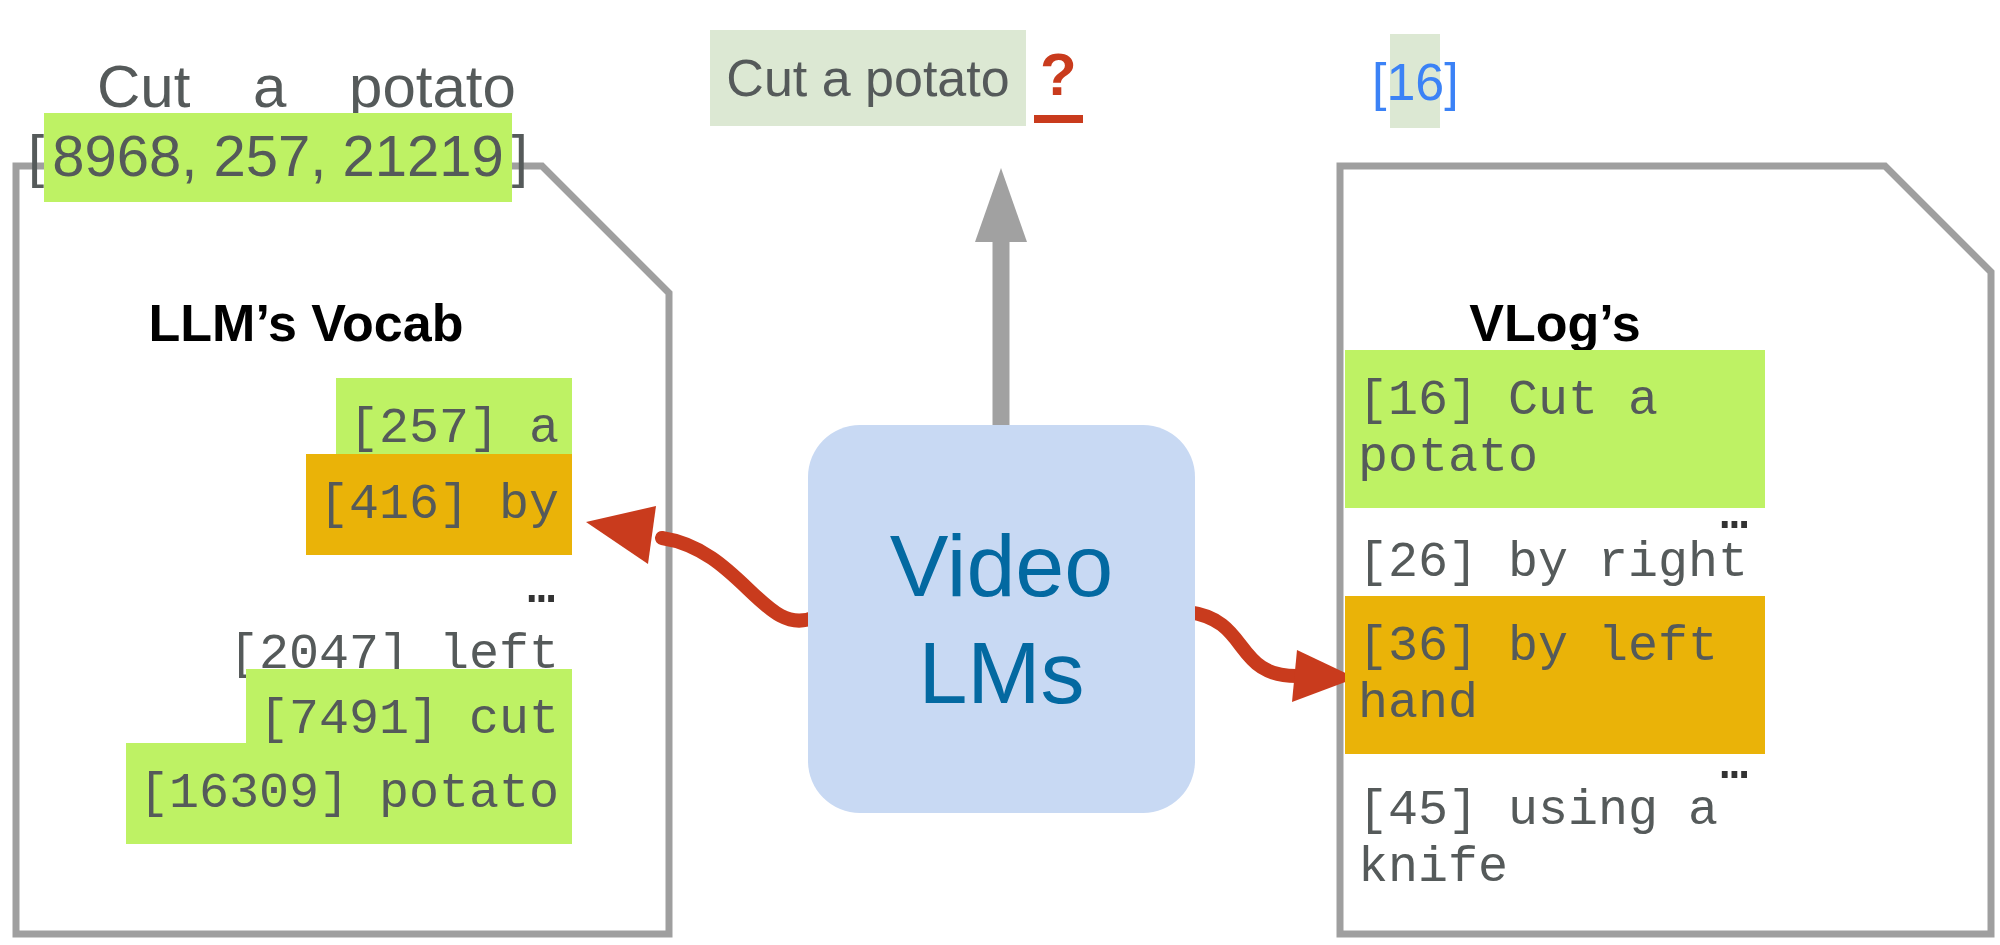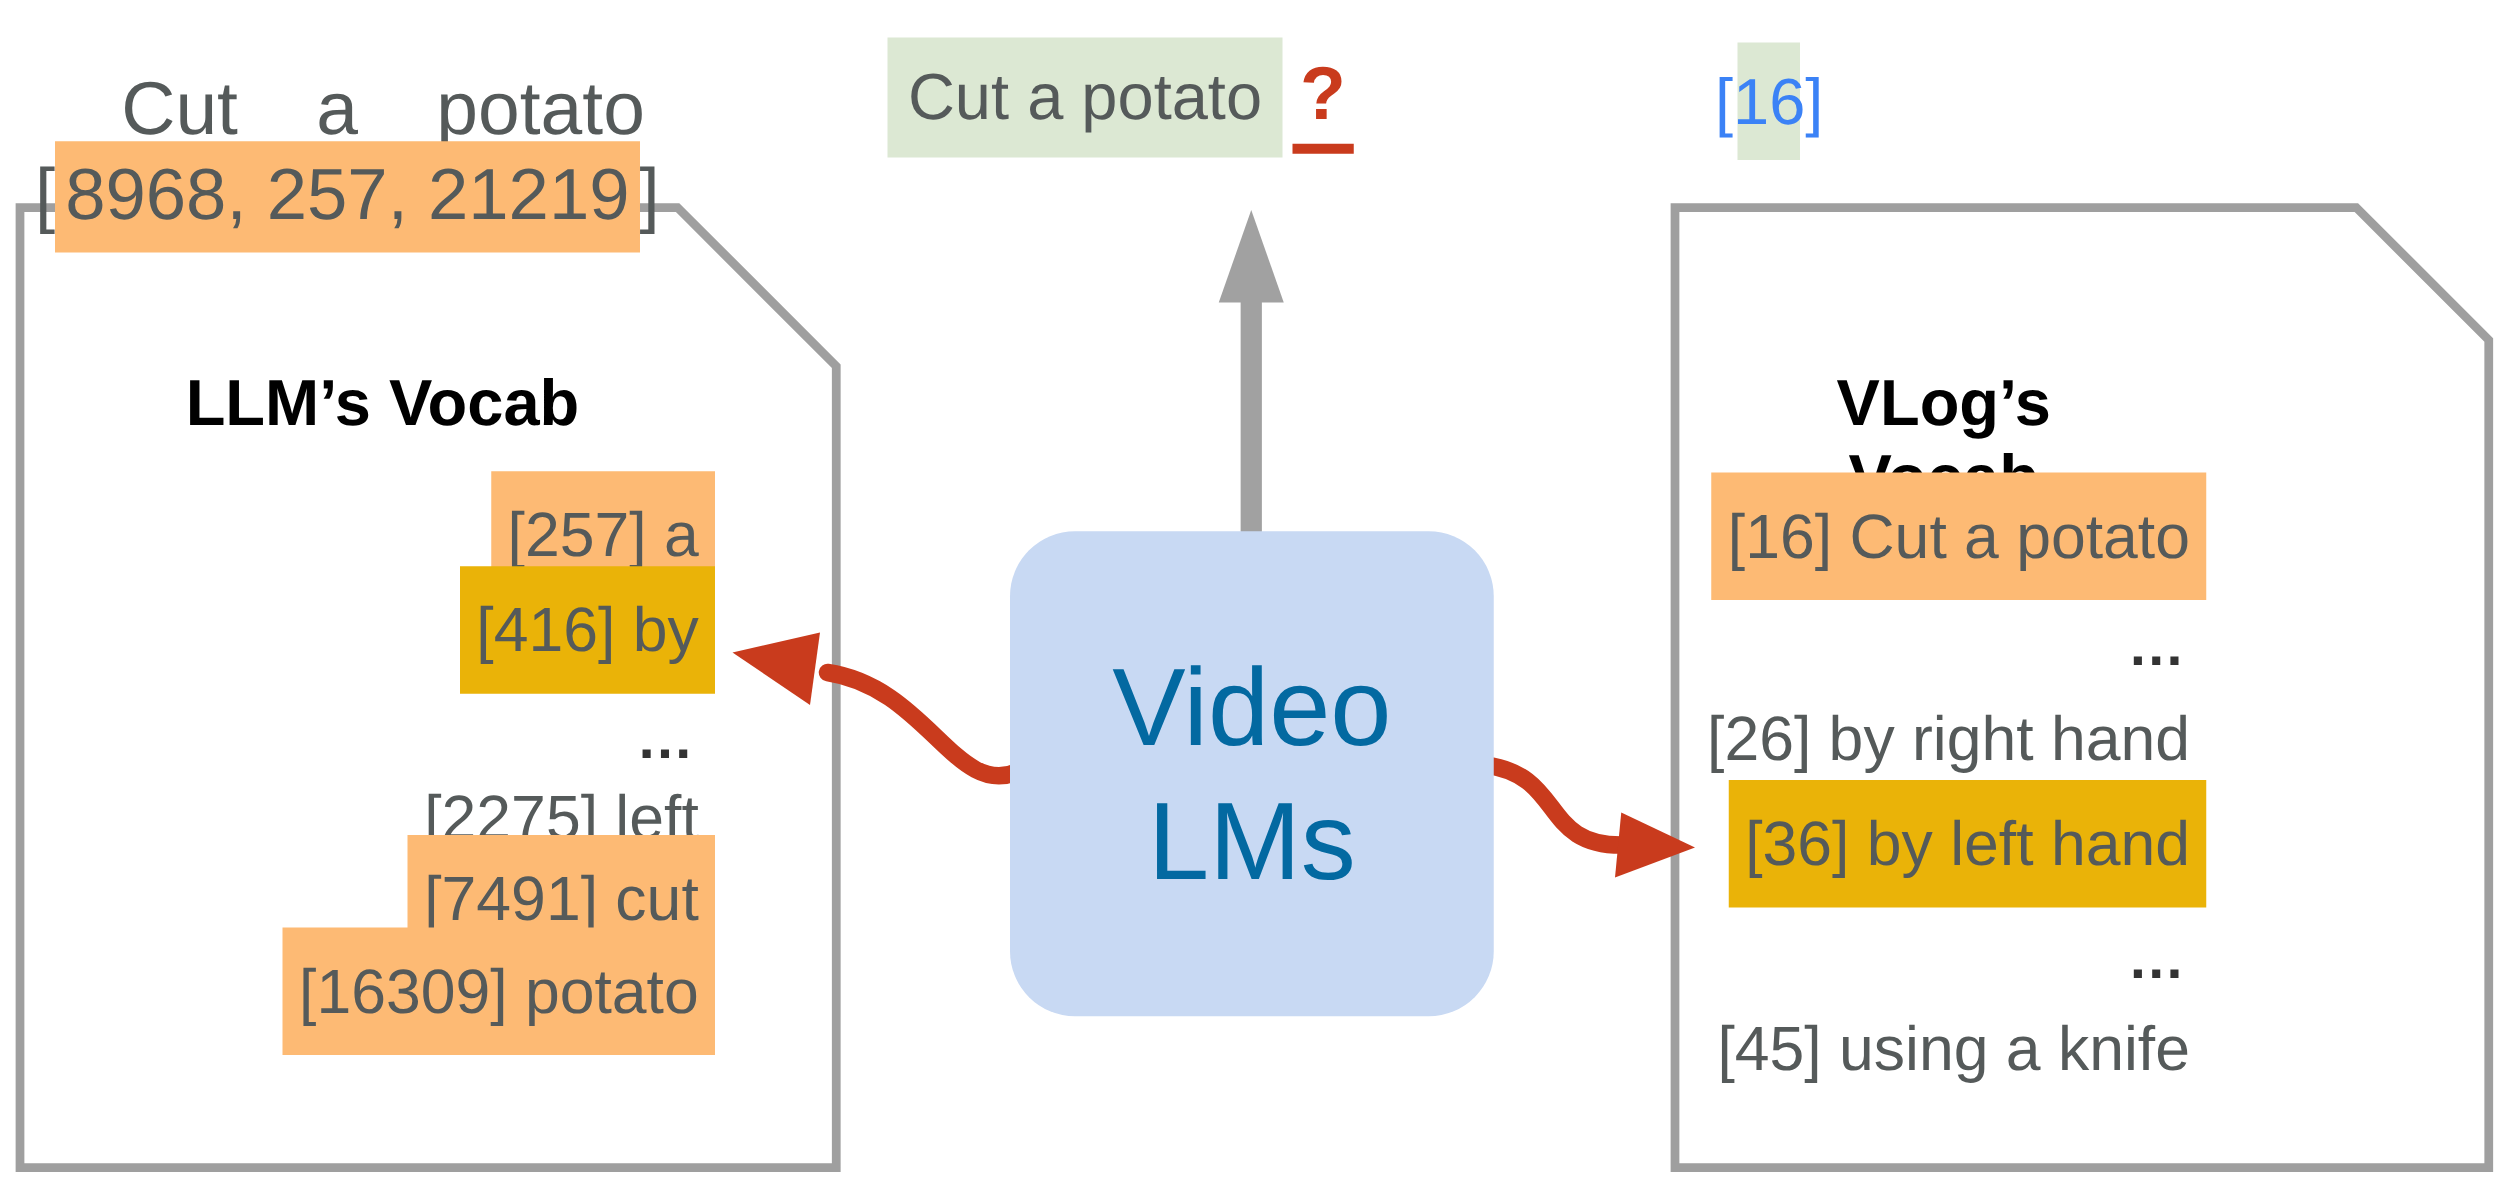--- a/index.html
+++ b/index.html
@@ -9,33 +9,33 @@
     position:relative; width:2000px; height:945px; background:#fff;
     overflow:hidden;
   }
   svg.layer { position:absolute; left:0; top:0; z-index:0; }
   .txt { position:absolute; z-index:3; white-space:nowrap; }
   
   #tl-line1 { left:97px; top:52px; font-size:60px; color:#555a5a; word-spacing:46px; }
   #tl-line2 { left:28px; top:122px; font-size:58px; color:#555a5a; }
   #tl-line2 .hl-green { padding:10px 8px 14px 8px; }
   
-  .hl-green { background:#fdba74; }
+  .hl-green { background:#bef264; }
   .hl-red   { background:#eab308; }
   
   .doc-title { font-size:52px; font-weight:bold; color:#000; text-align:center; z-index:3; position:absolute; }
   #left-title  { left:106px; top:293px; width:400px; }
   #right-title { left:1390px; top:293px; width:330px; }
   
   .vrow { position:absolute; width:100%; display:flex; align-items:center; }
   .left-list  { position:absolute; left:20px;  top:0; width:552px;  height:945px; z-index:3; }
   .right-list { position:absolute; left:1345px; top:0; width:420px; height:945px; z-index:3; }
   .left-list .vrow { justify-content:flex-end; }
   .right-list .vrow { justify-content:flex-end; }
-  .vrow span { display:inline-block; font-size:50px; color:#555a5a; padding:22px 13px; }
+  .vrow span { display:inline-block; font-size:50px; color:#555a5a; padding:22px 13px;font-family:Liberation Mono, monospace; }
   .vrow.dots span { font-weight:bold; color:#333; font-size:46px; letter-spacing:4px; }
   
   #query-hl { position:absolute; left:710px; top:30px; width:316px; height:96px;
               background:#dce8d3; z-index:2; }
   #query-text { left:722px; top:48px; font-size:52px; color:#555a5a; width:292px; text-align:center; }
   #query-q { left:1034px; top:40px; font-size:60px; color:#c93b1d; font-weight:bold;
              border-bottom:8px solid #c93b1d; padding:0 6px 6px 6px; }
   
   #tr-hl { position:absolute; left:1390px; top:34px; width:50px; height:94px; background:#dce8d3; z-index:2; }
   #tr-text { left:1372px; top:52px; font-size:52px; color:#3b82f6; }
@@ -89,21 +89,21 @@
     <div class="vrow" style="top:390px;height:76px;">
         <span class="hl-green">[257] a</span>
       </div>
     <div class="vrow" style="top:466px;height:76px;">
         <span class="hl-red">[416] by</span>
       </div>
     <div class="vrow dots" style="top:558px;height:64px;">
         <span>…</span>
       </div>
     <div class="vrow" style="top:622px;height:64px;">
-        <span>[2275] left</span>
+        <span>[2047] left</span>
       </div>
     <div class="vrow" style="top:682px;height:74px;">
         <span class="hl-green">[7491] cut</span>
       </div>
     <div class="vrow" style="top:756px;height:74px;">
         <span class="hl-green">[16309] potato</span>
       </div>
   </div>
 
   <div id="right-title" class="doc-title">VLog’s Vocab</div>

